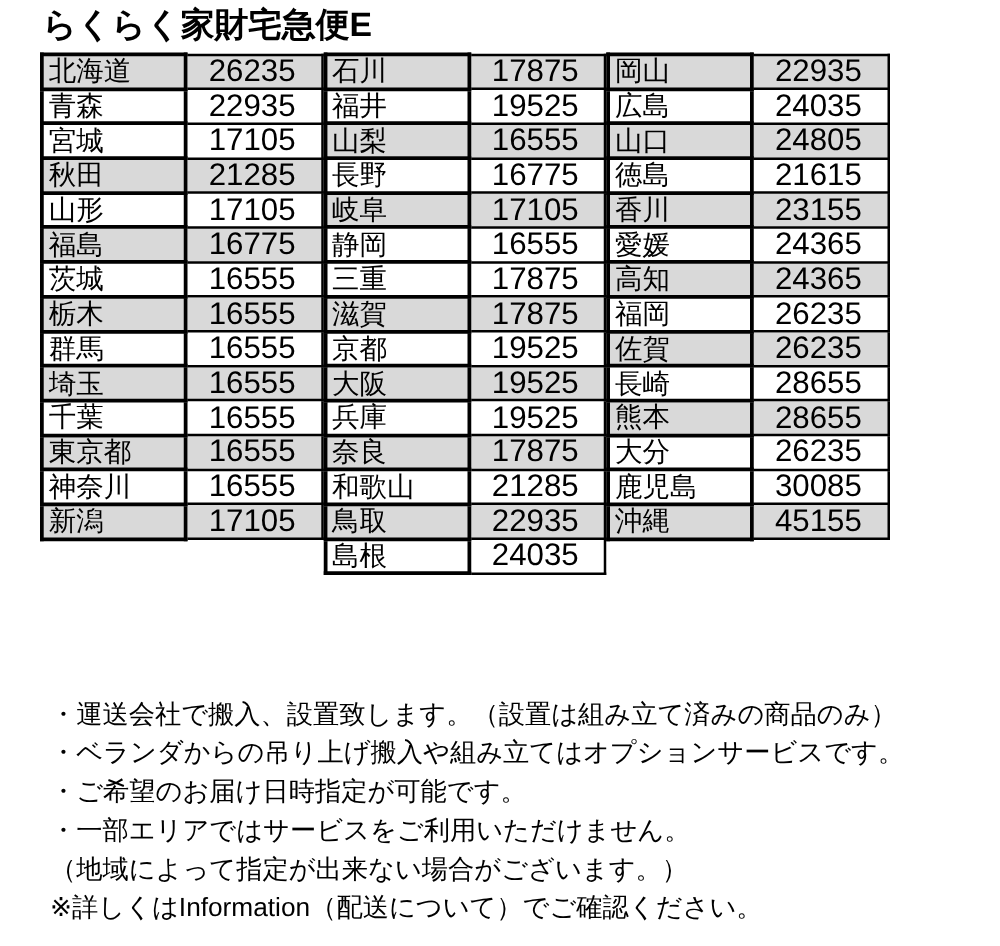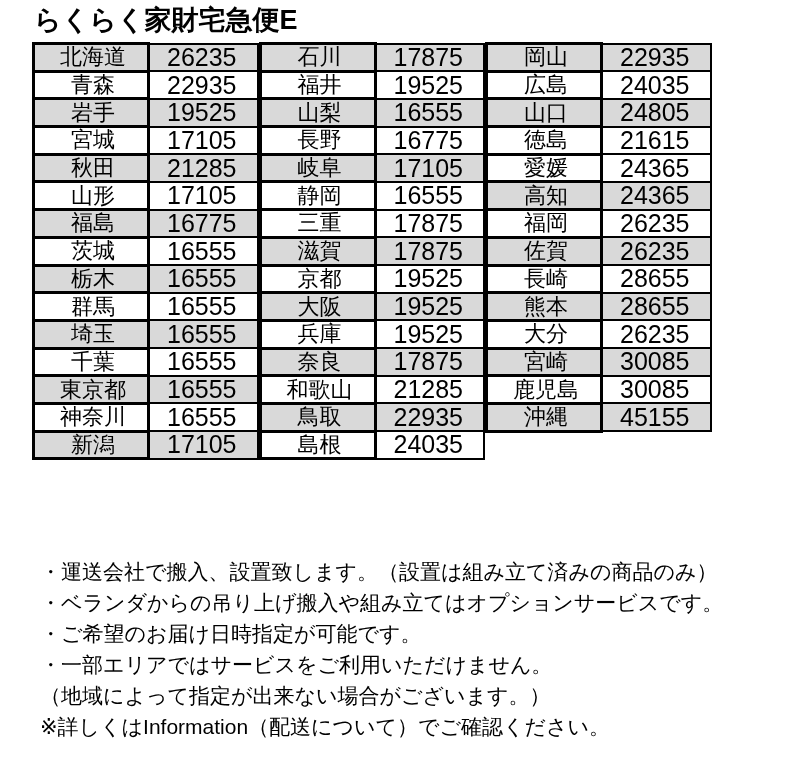--- a/index.html
+++ b/index.html
@@ -34,21 +34,21 @@
     line-height: 1;
     vertical-align: middle;
     background: #ffffff;
     white-space: nowrap;
     overflow: hidden;
   }
   td.name {
     width: 115px;
     border: 3px solid #000000;
     font-size: 22px;
-    text-align: center;
+    text-align: left;
     padding-left: 4px;
   }
   td.price {
     width: 109px;
     border: 2px solid #000000;
     font-size: 25px;
     text-align: center;
     padding-right: 3px;
   }
   tr.shaded td { background: #d9d9d9; }
@@ -69,24 +69,20 @@
   <table class="price-table">
     <tbody>
         <tr class="shaded">
           <td class="name">北海道</td>
           <td class="price">26235</td>
         </tr>
         <tr>
           <td class="name">青森</td>
           <td class="price">22935</td>
         </tr>
-        <tr class="shaded">
-          <td class="name">岩手</td>
-          <td class="price">19525</td>
-        </tr>
         <tr>
           <td class="name">宮城</td>
           <td class="price">17105</td>
         </tr>
         <tr class="shaded">
           <td class="name">秋田</td>
           <td class="price">21285</td>
         </tr>
         <tr>
           <td class="name">山形</td>
@@ -205,20 +201,24 @@
           <td class="price">24035</td>
         </tr>
         <tr class="shaded">
           <td class="name">山口</td>
           <td class="price">24805</td>
         </tr>
         <tr>
           <td class="name">徳島</td>
           <td class="price">21615</td>
         </tr>
+        <tr class="shaded">
+          <td class="name">香川</td>
+          <td class="price">23155</td>
+        </tr>
         <tr>
           <td class="name">愛媛</td>
           <td class="price">24365</td>
         </tr>
         <tr class="shaded">
           <td class="name">高知</td>
           <td class="price">24365</td>
         </tr>
         <tr>
           <td class="name">福岡</td>
@@ -232,24 +232,20 @@
           <td class="name">長崎</td>
           <td class="price">28655</td>
         </tr>
         <tr class="shaded">
           <td class="name">熊本</td>
           <td class="price">28655</td>
         </tr>
         <tr>
           <td class="name">大分</td>
           <td class="price">26235</td>
-        </tr>
-        <tr class="shaded">
-          <td class="name">宮崎</td>
-          <td class="price">30085</td>
         </tr>
         <tr>
           <td class="name">鹿児島</td>
           <td class="price">30085</td>
         </tr>
         <tr class="shaded">
           <td class="name">沖縄</td>
           <td class="price">45155</td>
         </tr>
       </tbody>

